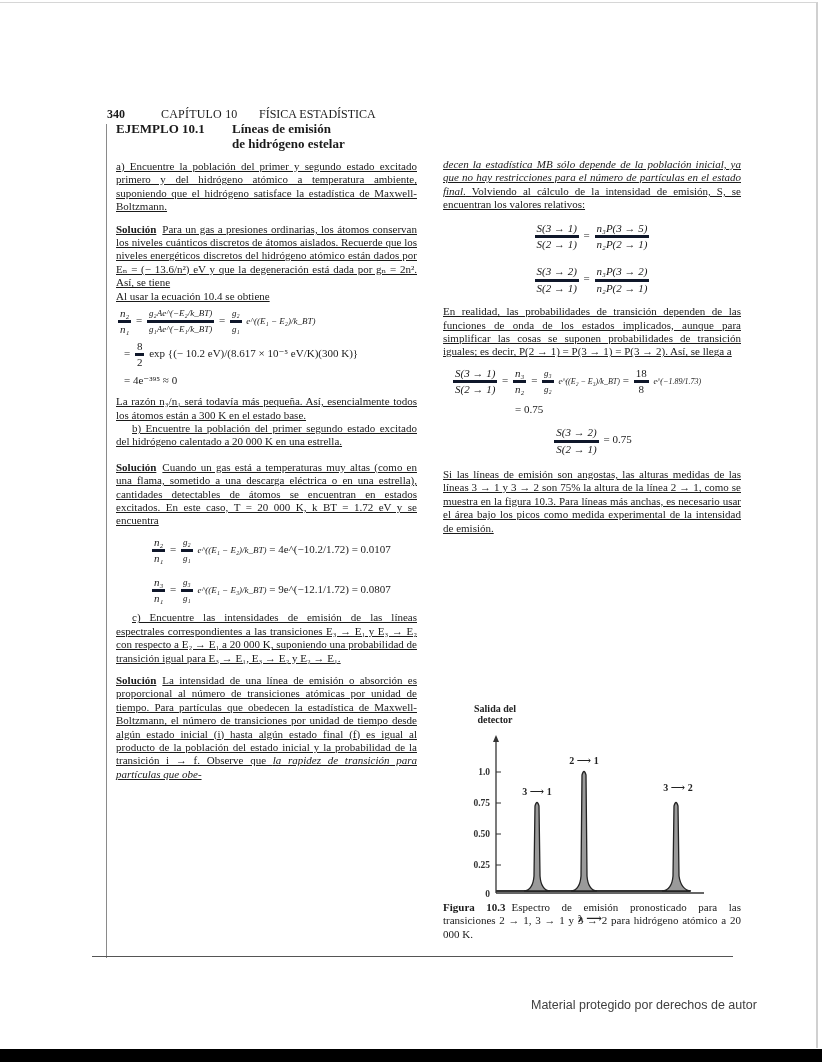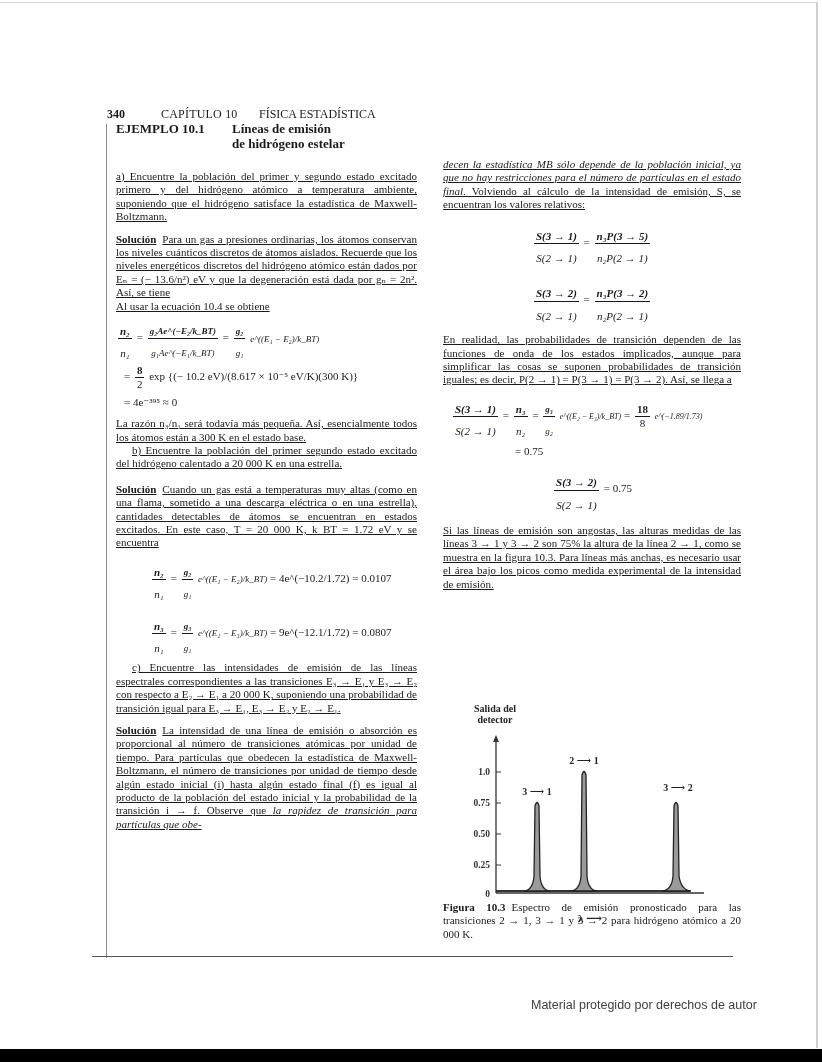--- a/index.html
+++ b/index.html
@@ -20,33 +20,33 @@
   .running-head .pg { font-weight: bold; display: inline-block; width: 54px; }
   .running-head .ch { display: inline-block; width: 98px; letter-spacing: 0.2px; }
 
   .vrule { position: absolute; left: 106px; top: 124px; width: 1px; height: 834px; background: #8a8a8a; }
   .hrule { position: absolute; left: 92px; top: 956px; width: 641px; height: 1px; background: #555; }
 
   .col { position: absolute; font-size: 11px; line-height: 13.4px; text-align: justify; }
   .col-left { left: 116px; top: 121px; width: 301px; }
   .col-right { left: 443px; top: 158px; width: 298px; }
 
-  .ex-title { font-weight: bold; font-size: 13px; line-height: 15px; margin-bottom: 19px; display: flex; }
+  .ex-title { font-weight: bold; font-size: 13px; line-height: 15px; margin-bottom: 9px; display: flex; }
   .ex-title .num { width: 116px; flex: none; }
   p { margin: 0; text-decoration: underline; }
   .indent { text-indent: 16px; }
   .gap { height: 9px; }
   b.sol { font-weight: bold; margin-right: 6px; }
-  i { font-style: italic; margin-top: 8px; }
+  i { font-style: italic; }
 
   .eq { margin: 0; font-size: 11px; line-height: 13.4px; }
   .center { text-align: center; }
   .levels div { text-align: center; white-space: pre; }
   .frac { display: inline-block; vertical-align: middle; text-align: center; margin: 0 2px; }
-  .frac .num2 { display: block; border-bottom: 1px solid #0f172a; padding: 0 2px; font-weight: bold; }
+  .frac .num2 { display: block; border-bottom: 3px solid #0f172a; padding: 0 2px; }
   .frac .den { display: block; padding: 0 2px; text-align: center; }
 
   
   .figure { position: absolute; left: 440px; top: 696px; width: 300px; height: 240px; }
   .fig-caption { position: absolute; left: 443px; top: 901px; width: 298px; font-size: 11px; line-height: 13.4px; text-align: justify; }
   .fig-caption b { font-weight: bold; margin-right: 6px; }
 
   .watermark {
     position: absolute; left: 531px; top: 998px; font-family: "Liberation Sans", "DejaVu Sans", sans-serif;
     font-size: 12.5px; color: #404040;

